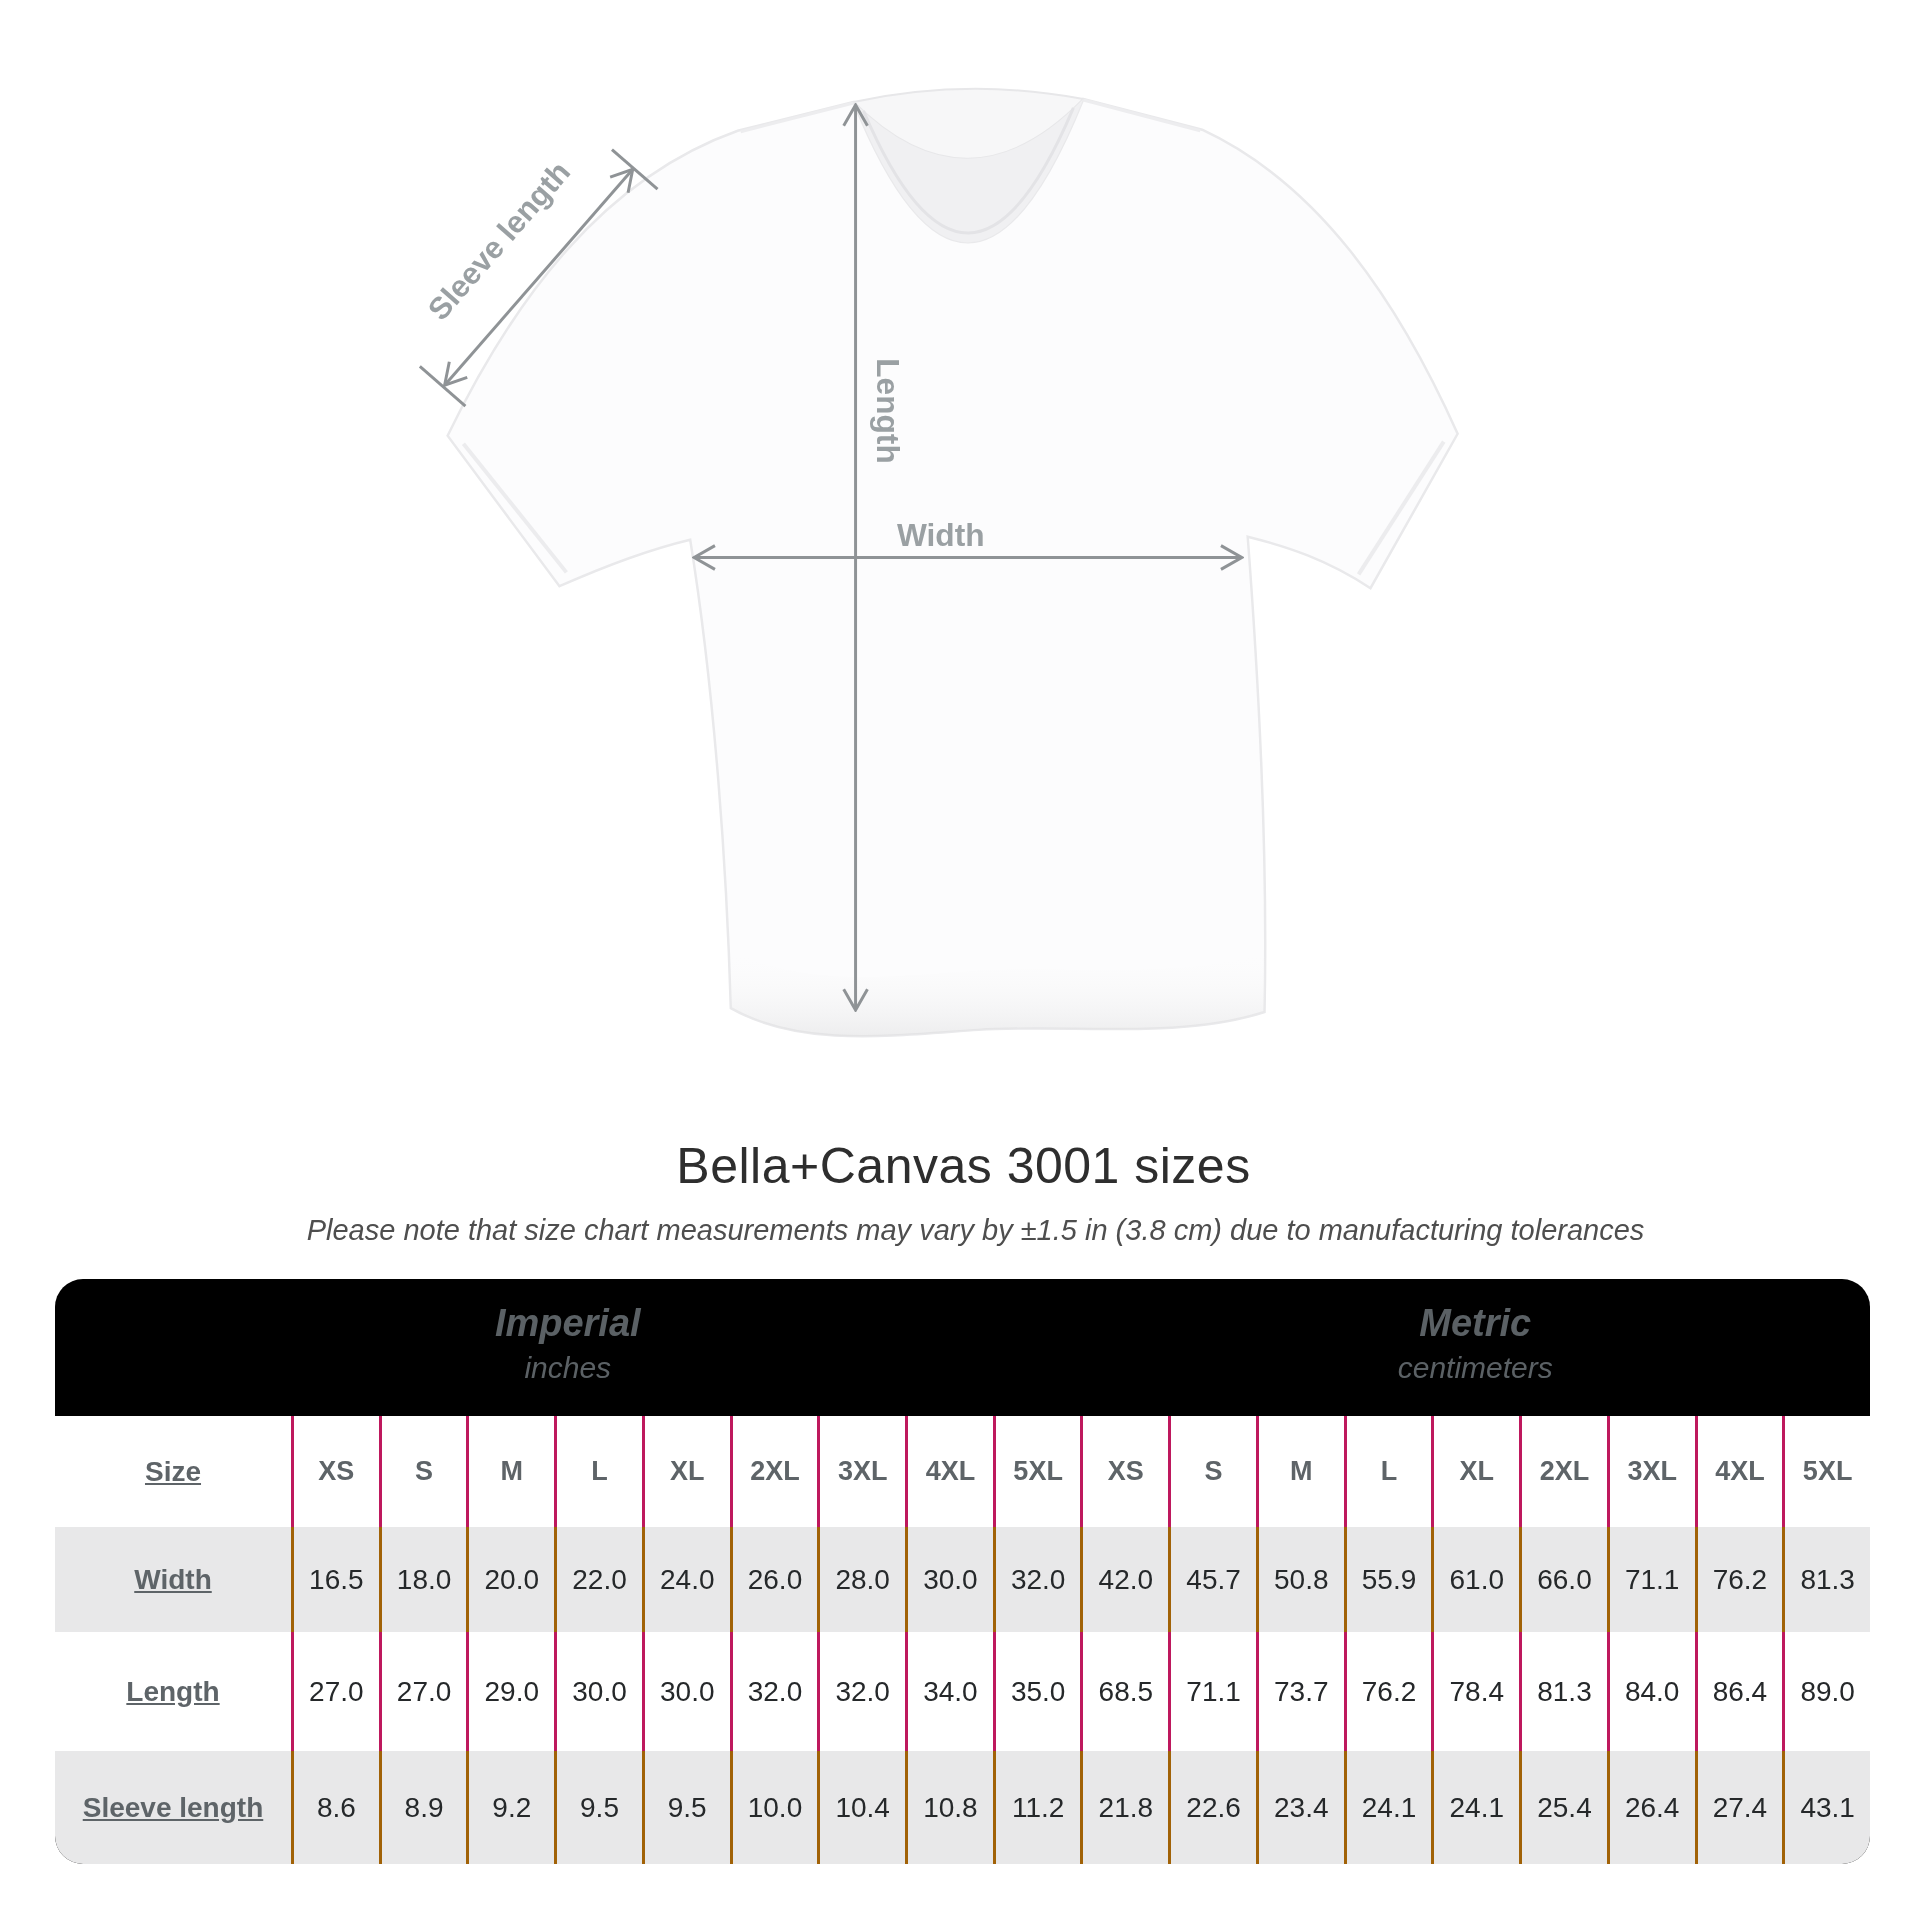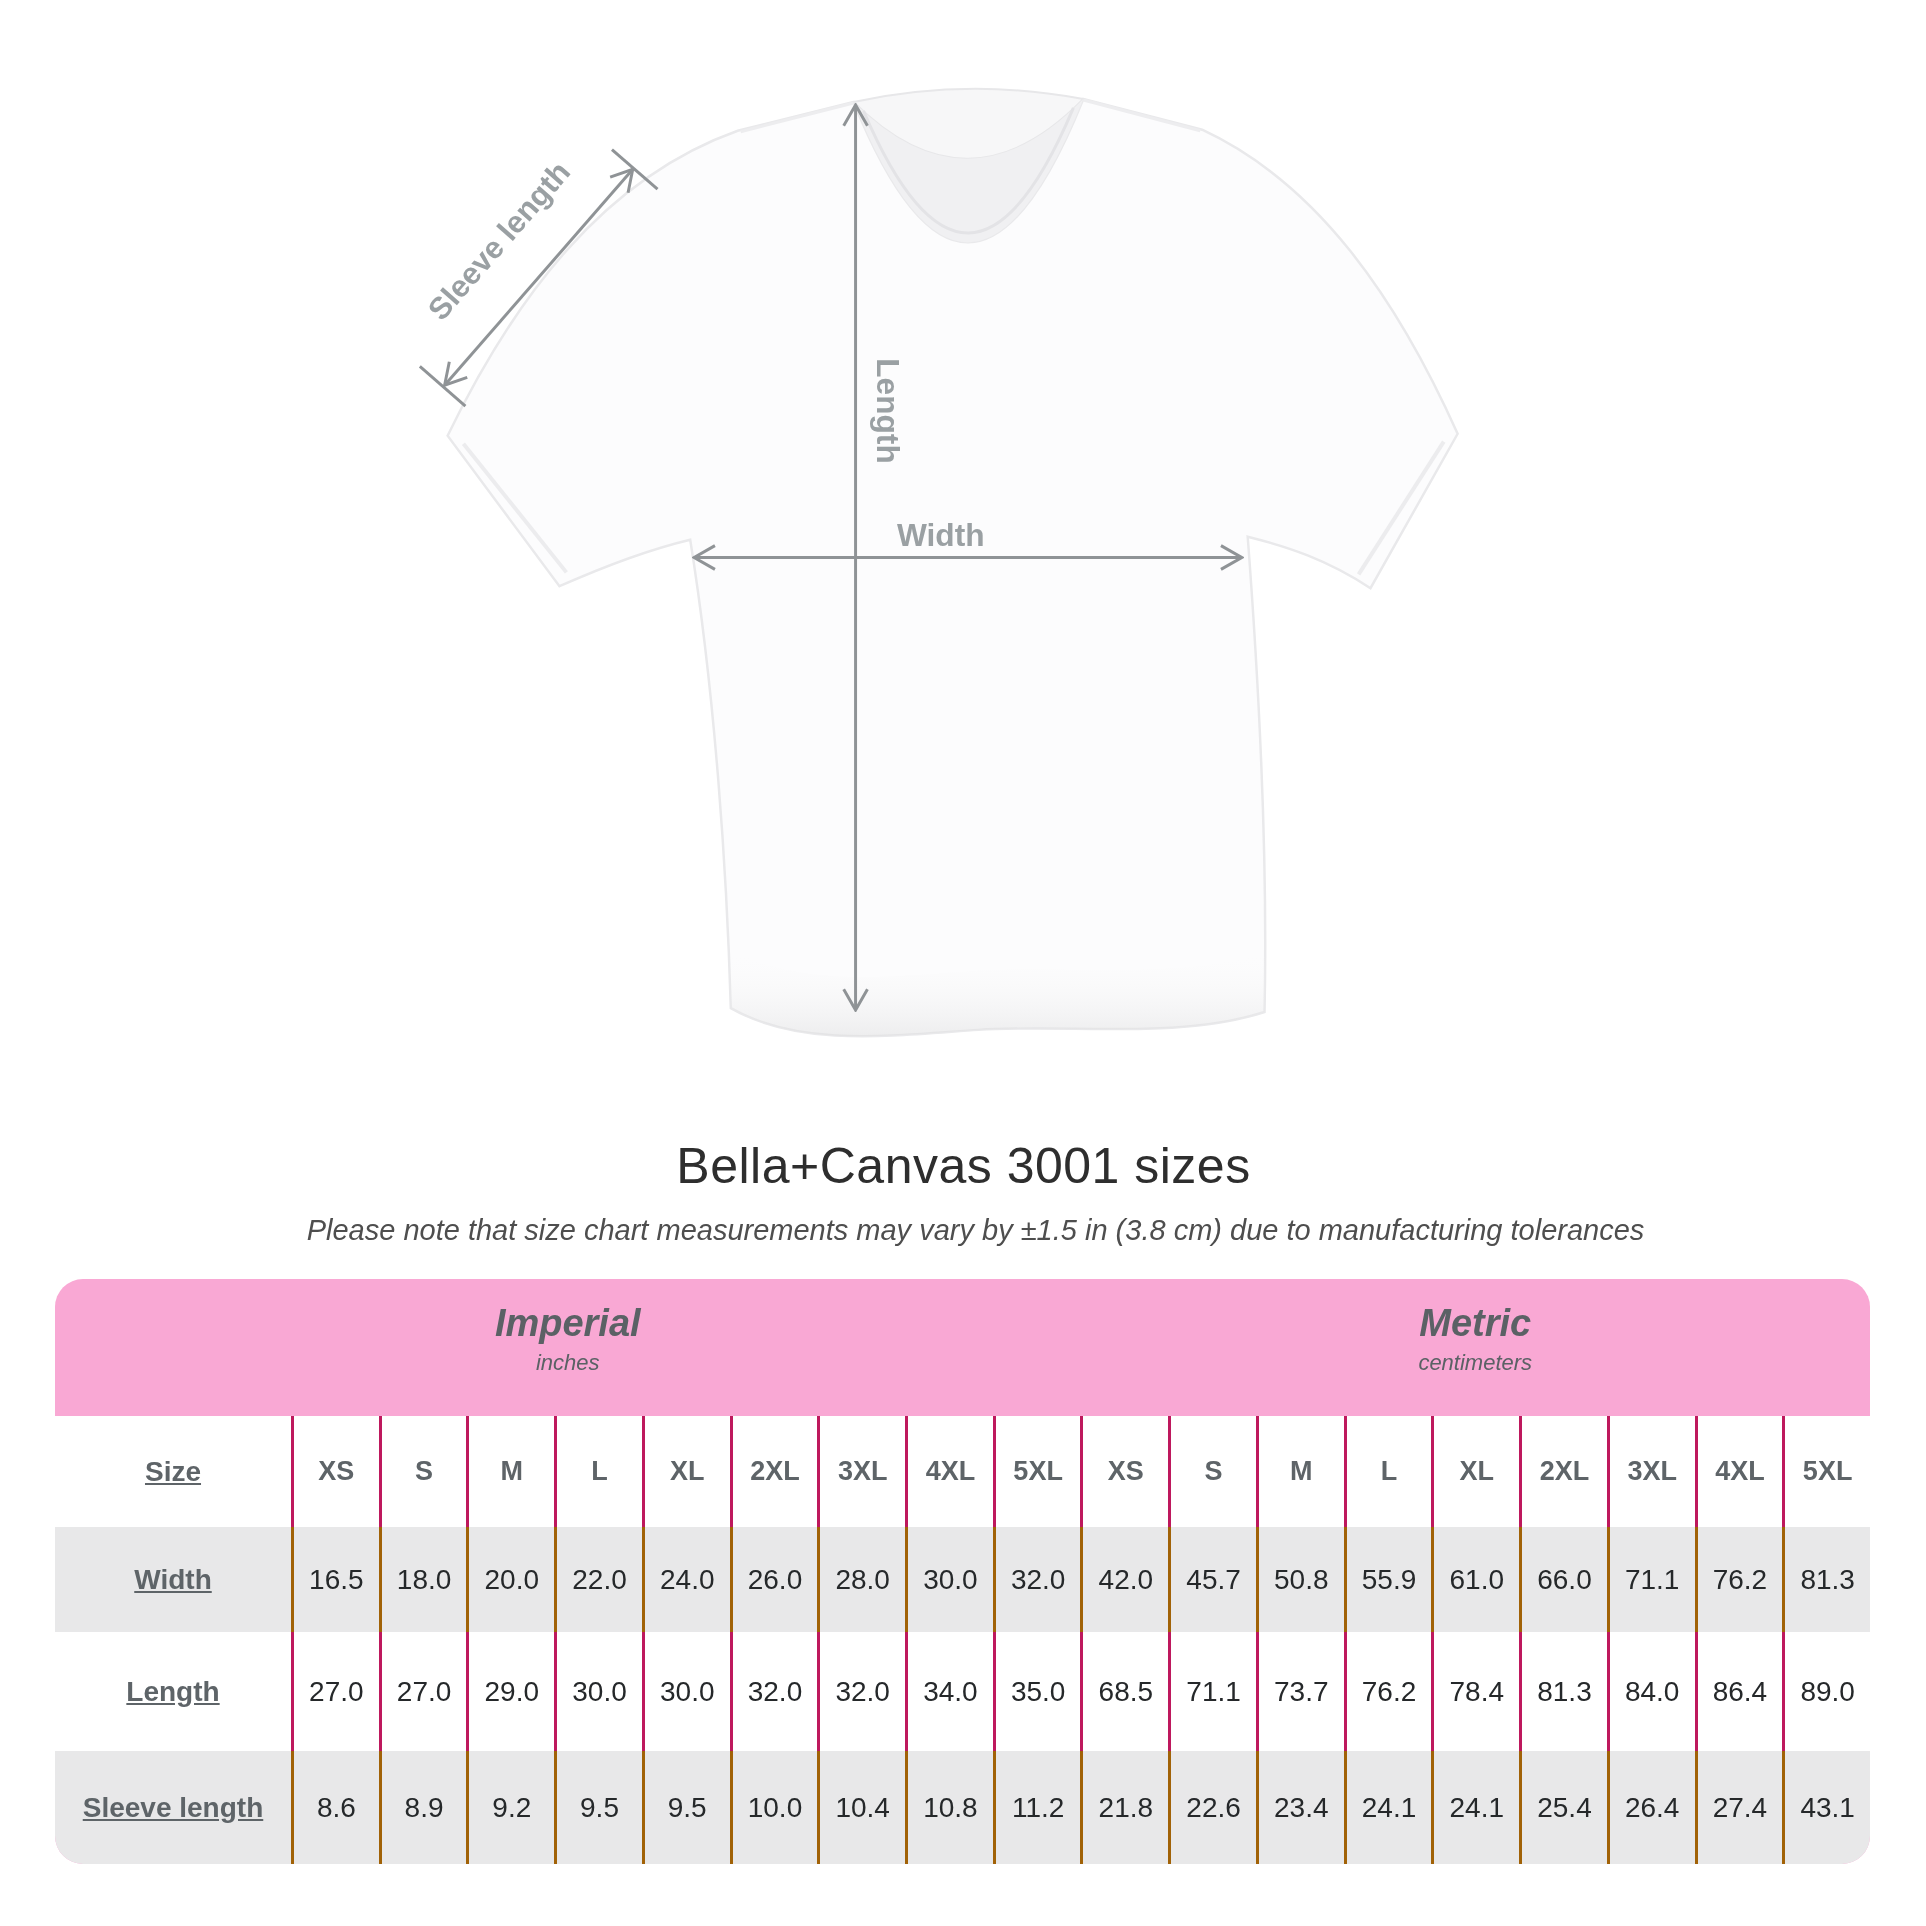--- a/index.html
+++ b/index.html
@@ -4,27 +4,27 @@
 <style>
   html,body{margin:0;padding:0;background:#ffffff;}
   .page{position:relative;width:1927px;height:1927px;background:#ffffff;overflow:hidden;
         font-family:"Liberation Sans","DejaVu Sans",sans-serif;}
   .fig{position:absolute;left:0;top:0;}
   .title{position:absolute;left:0;top:1137px;width:100%;text-align:center;margin:0;
          font-size:50px;font-weight:normal;color:#2e2e2e;letter-spacing:0.5px;}
   .subtitle{position:absolute;left:0;top:1202px;width:100%;text-align:center;margin:12px;
             font-size:29px;font-style:italic;color:#4e4e4e;}
   .tblwrap{position:absolute;left:55px;top:1279px;width:1815px;height:585px;
-           background:#f9a8d4;border-radius:28px;overflow:hidden;
+           background:#000000;border-radius:28px;overflow:hidden;
            display:grid;grid-template-columns:236px repeat(18,1fr);
            grid-template-rows:137px 111px 105px 119px 114px;}
   .band{grid-row:1;display:flex;flex-direction:column;align-items:center;justify-content:flex-start;
         padding-top:20px;color:#5b6165;}
   .band .bn{font-size:38px;font-weight:bold;font-style:italic;line-height:1.3;}
-  .band .bu{font-size:22px;font-style:italic;line-height:1.35;}
+  .band .bu{font-size:30px;font-style:italic;line-height:1.35;}
   .band-imperial{grid-column:1/11;}
   .band-metric{grid-column:11/20;}
   .cell{display:flex;align-items:center;justify-content:center;min-width:0;}
   .w{background:#ffffff;}
   .g{background:#e8e8e9;}
   .sw{border-left:3px solid #be185d;}
   .sg{border-left:3px solid #a16207;}
   .hdr{font-weight:bold;color:#5e6468;font-size:27px;}
   .val{color:#25282a;font-size:28px;}
   .rlab{font-weight:bold;color:#5e6468;font-size:28px;text-decoration:underline;}

